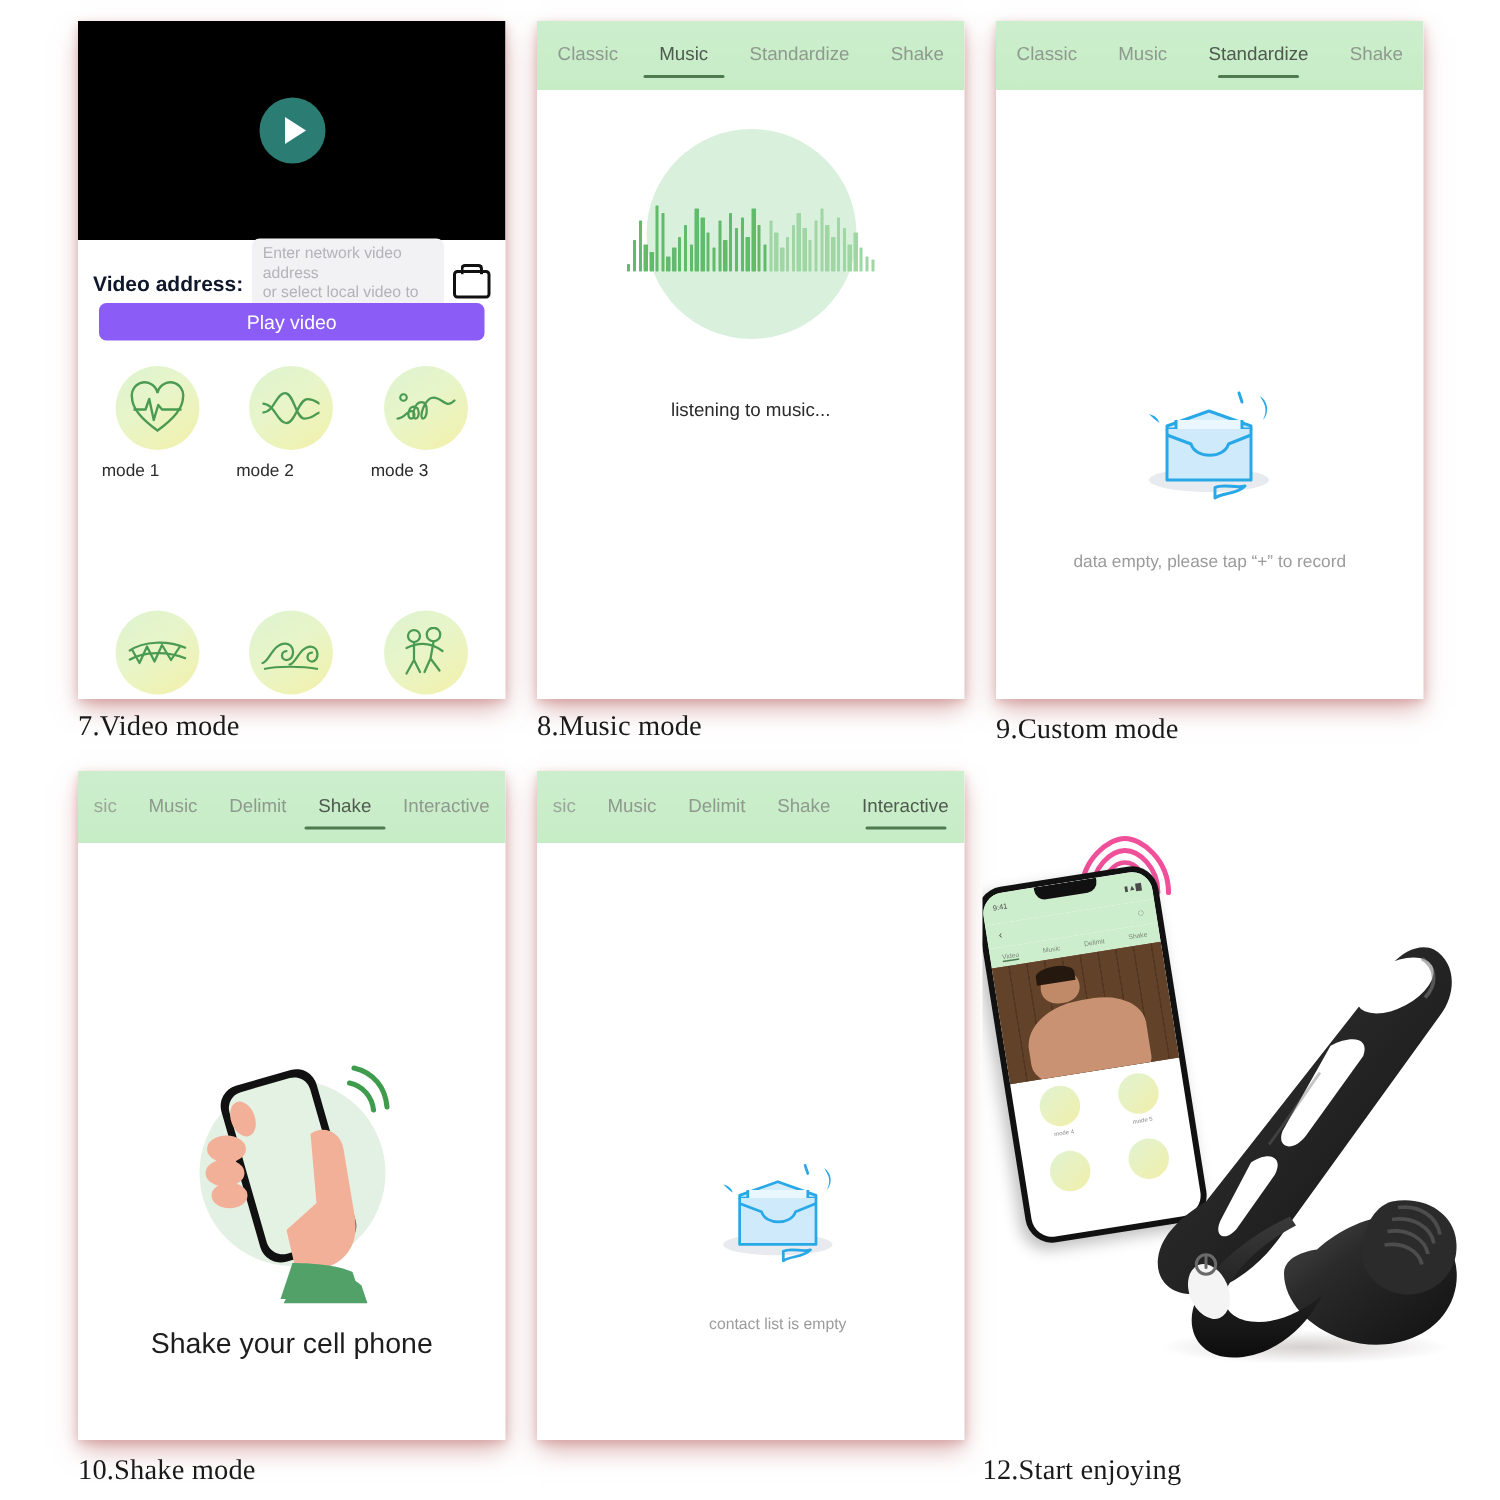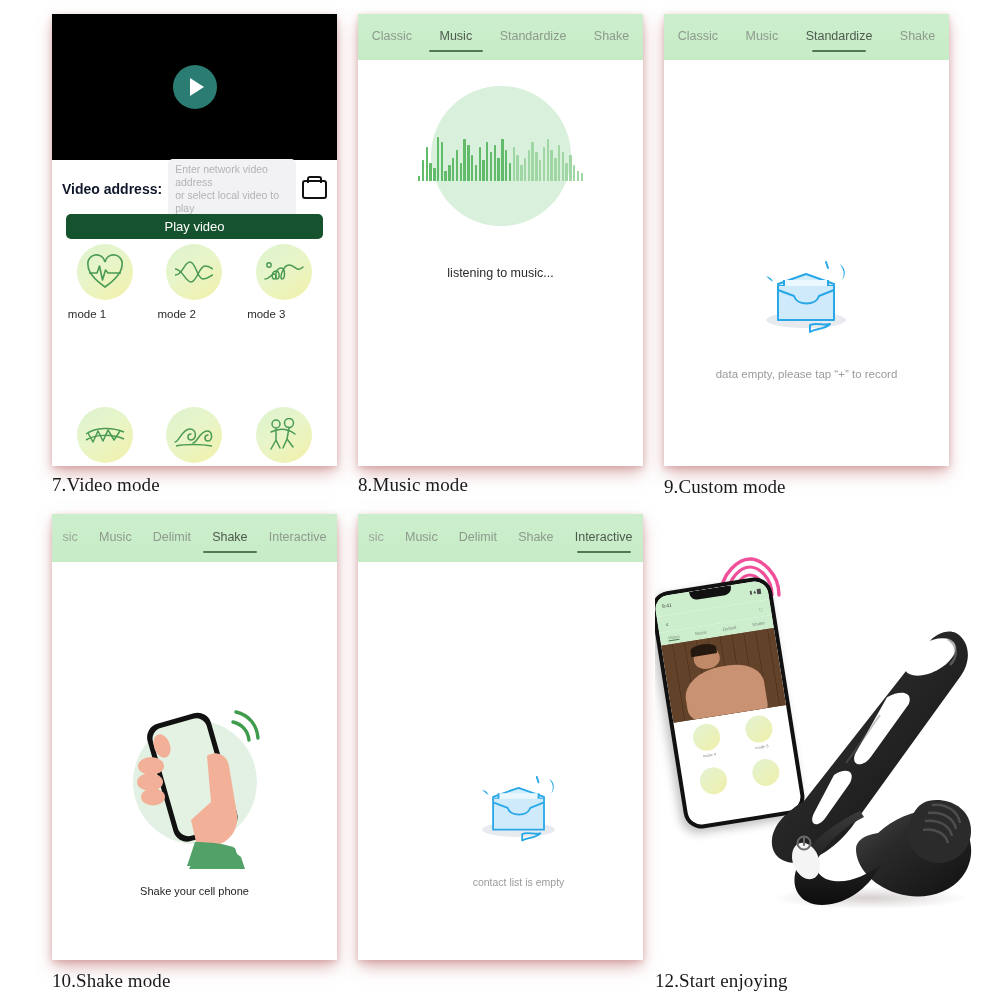--- a/index.html
+++ b/index.html
@@ -81,22 +81,22 @@
   .addr-input .ph{display:block;font-size:10.5px;color:#b3b3b8;}
   .folder-icon{
     width:25px;height:19px;border:2.2px solid #111;border-radius:3px;
     position:relative;flex:0 0 auto;box-sizing:border-box;
   }
   .folder-icon:before{
     content:"";position:absolute;left:3px;top:-6px;width:11px;height:5px;
     border:2.2px solid #111;border-bottom:none;border-radius:3px 3px 0 0;
   }
   .play-video-btn{
-    position:absolute;left:14px;top:200px;width:257px;height:25px;
-    background:#14532d;border-radius:5px;color:#fff;
+    position:absolute;left:14px;top:188px;width:257px;height:25px;
+    background:#8b5cf6;border-radius:5px;color:#fff;
     font-size:13px;display:flex;align-items:center;justify-content:center;
   }
   .mode-grid{position:absolute;left:0;top:230px;width:100%;}
   .mode-row{display:flex;justify-content:space-around;padding:0 8px;box-sizing:border-box;}
   .mode-row.second{margin-top:87px;}
   .mode-cell{width:74px;text-align:left;}
   .mode-circle{
     width:56px;height:56px;border-radius:50%;margin:0 auto;
     background:linear-gradient(145deg,#ddf3cf 0%,#e8f5c9 45%,#f2f0a8 100%);
     display:flex;align-items:center;justify-content:center;
@@ -121,21 +121,21 @@
   
   #panel9{left:664px;top:14px;width:285px;height:452px;}
   .empty-wrap{position:absolute;left:0;top:236px;width:100%;text-align:center;}
   .empty-wrap.mid{top:252px;padding-left:18px;}
   .empty-text{font-size:10.5px;color:#9b9b9b;margin-top:26px;}
   .empty-text.big{font-size:11.5px;}
 
   
   #panel10{left:52px;top:514px;width:285px;height:446px;}
   .shake-wrap{position:absolute;left:0;top:180px;width:100%;text-align:center;}
-  .shake-text{font-size:11px;color:#1d1d1d;margin-top:12px;}
+  .shake-text{font-size:19px;color:#1d1d1d;margin-top:12px;}
 
   
   #panel11{left:358px;top:514px;width:285px;height:446px;}
 
   
   #panel12{left:655px;top:555px;width:320px;height:400px;box-shadow:none;background:transparent;}
   .prod{position:absolute;left:0;top:0;width:100%;height:100%;}
   .phone-shell{
     position:absolute;left:12px;top:28px;width:122px;height:240px;
     background:#111;border-radius:18px;transform:rotate(-9deg);

